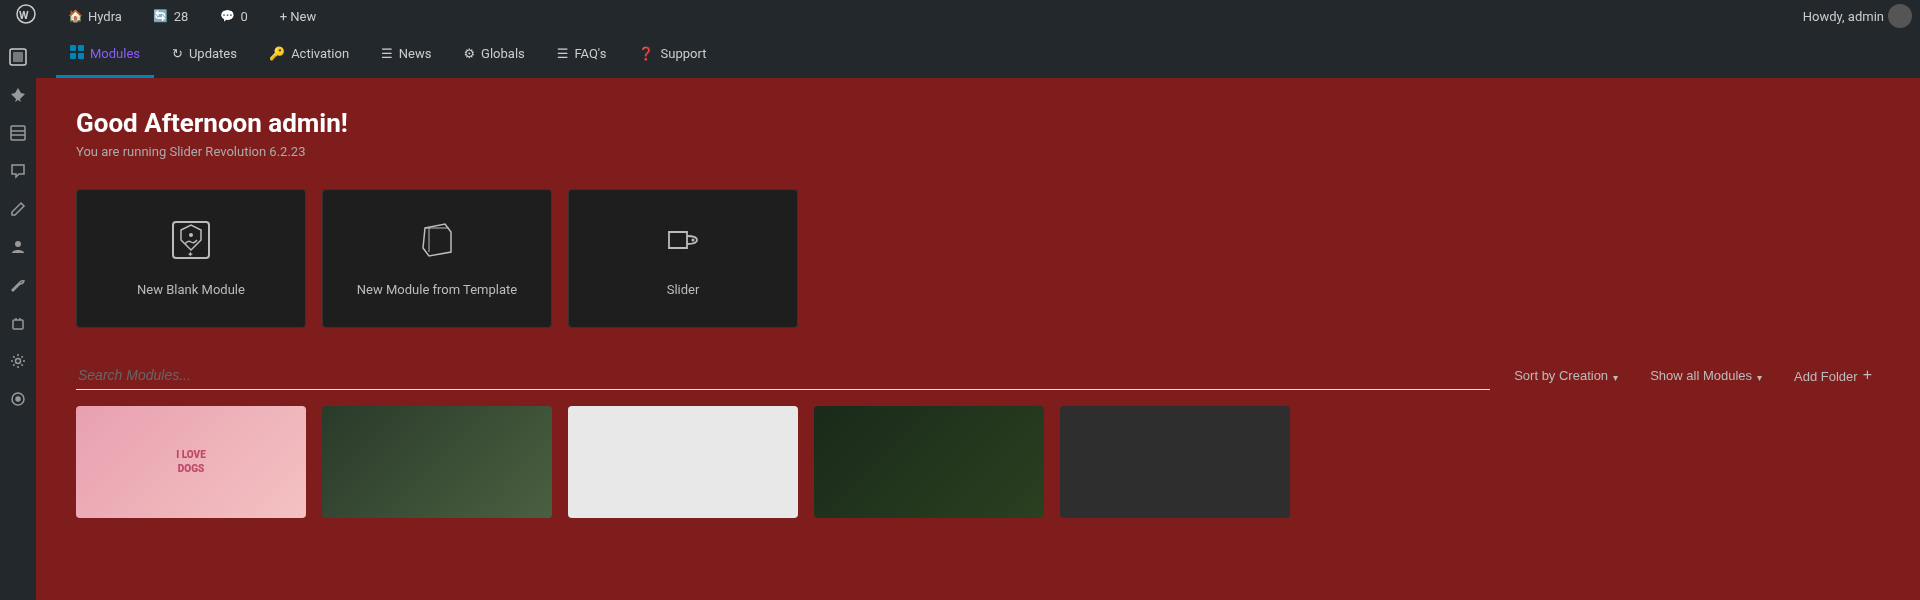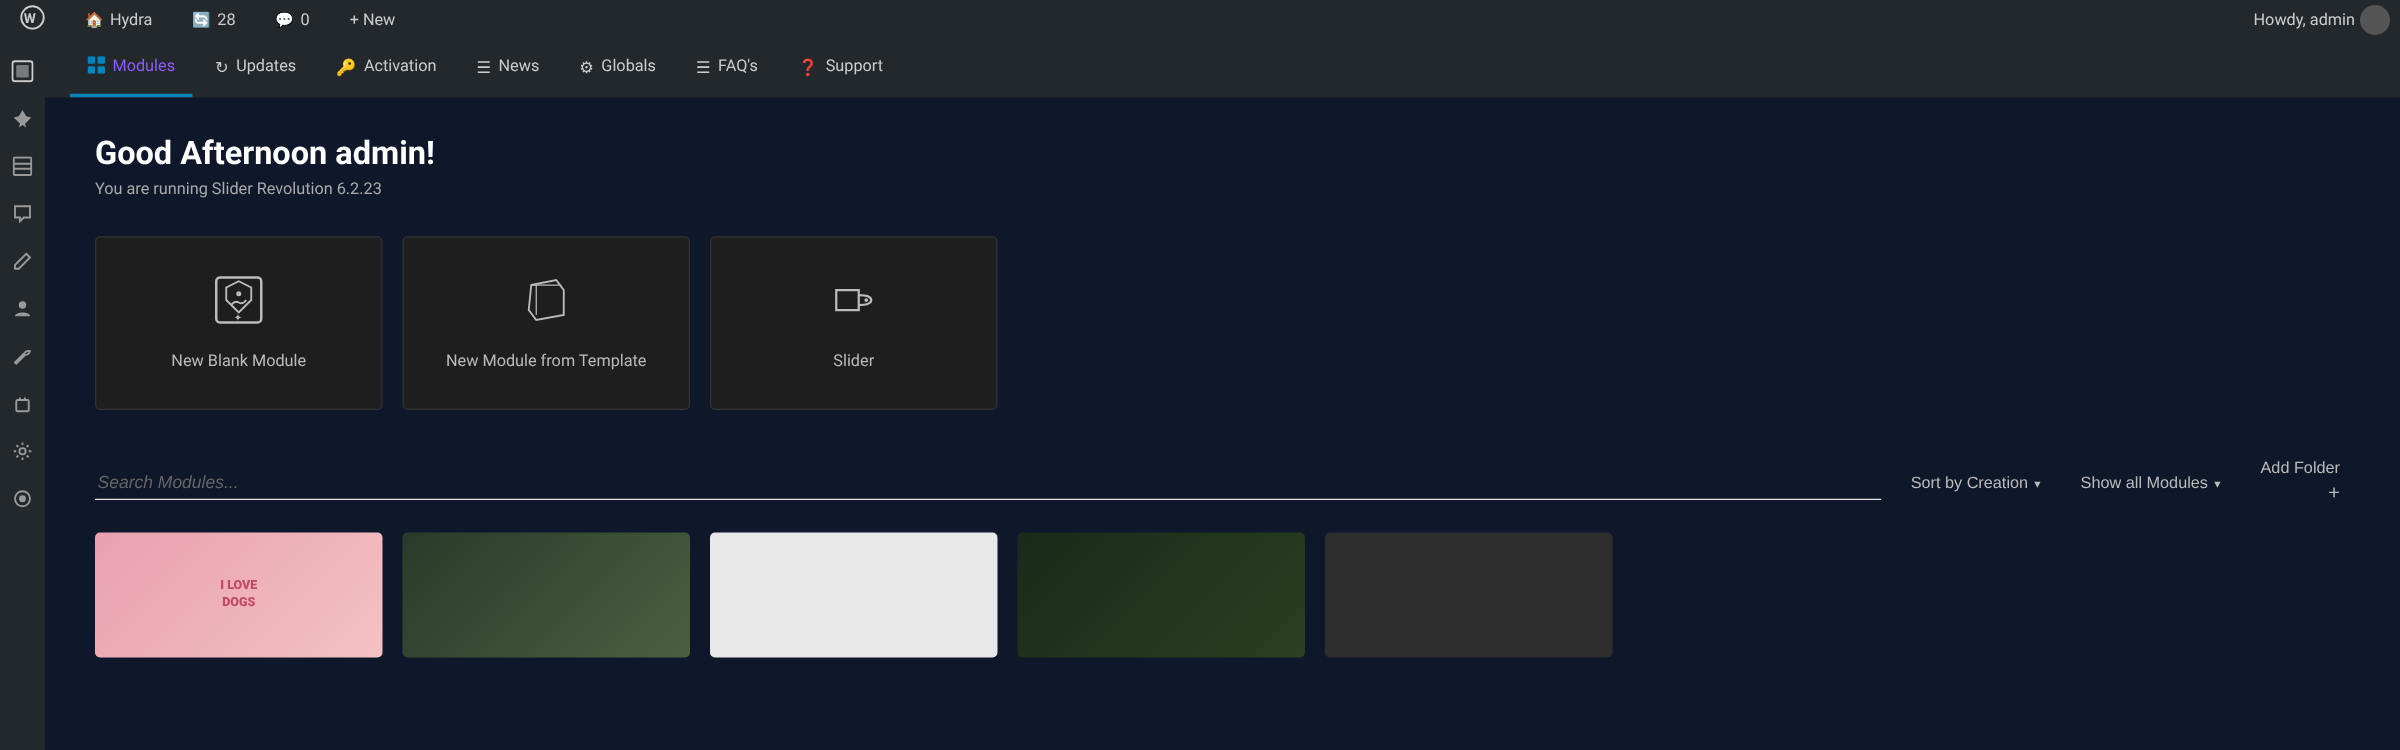--- a/index.html
+++ b/index.html
@@ -96,21 +96,21 @@
     .nav-tab.active {
       color: #8b5cf6;
       border-bottom: 3px solid #0085ba;
     }
 
     
     #content {
       flex: 1;
       padding: 30px 40px 20px 40px;
       overflow-y: auto;
-      background: #0f172a;
+      background: #7f1d1d;
     }
 
     .greeting-title {
       font-size: 26px;
       font-weight: 700;
       color: #fff;
       margin-bottom: 6px;
     }
     .greeting-sub {
       font-size: 13px;
@@ -186,31 +186,30 @@
     .add-folder-btn {
       display: flex;
       align-items: flex-end;
       gap: 5px;
       color: #bbb;
       font-size: 13px;
       cursor: pointer;
       background: none;
       border: none;
       padding: 6px 8px;
-      flex-direction: column;
     }
 
     
     .modules-row {
       display: flex;
       gap: 16px;
     }
     .module-thumb {
       flex: 0 0 230px;
-      height: 100px;
+      height: 112px;
       background: #333;
       border-radius: 4px;
       overflow: hidden;
       cursor: pointer;
       position: relative;
     }
     .module-thumb-1 { background: linear-gradient(135deg, #e8a0b0 0%, #f4c2c2 100%); }
     .module-thumb-2 { background: linear-gradient(135deg, #2a3a2a 0%, #4a6040 100%); }
     .module-thumb-3 { background: #e8e8e8; }
     .module-thumb-4 { background: linear-gradient(135deg, #1a2a1a 0%, #2a4020 100%); }

